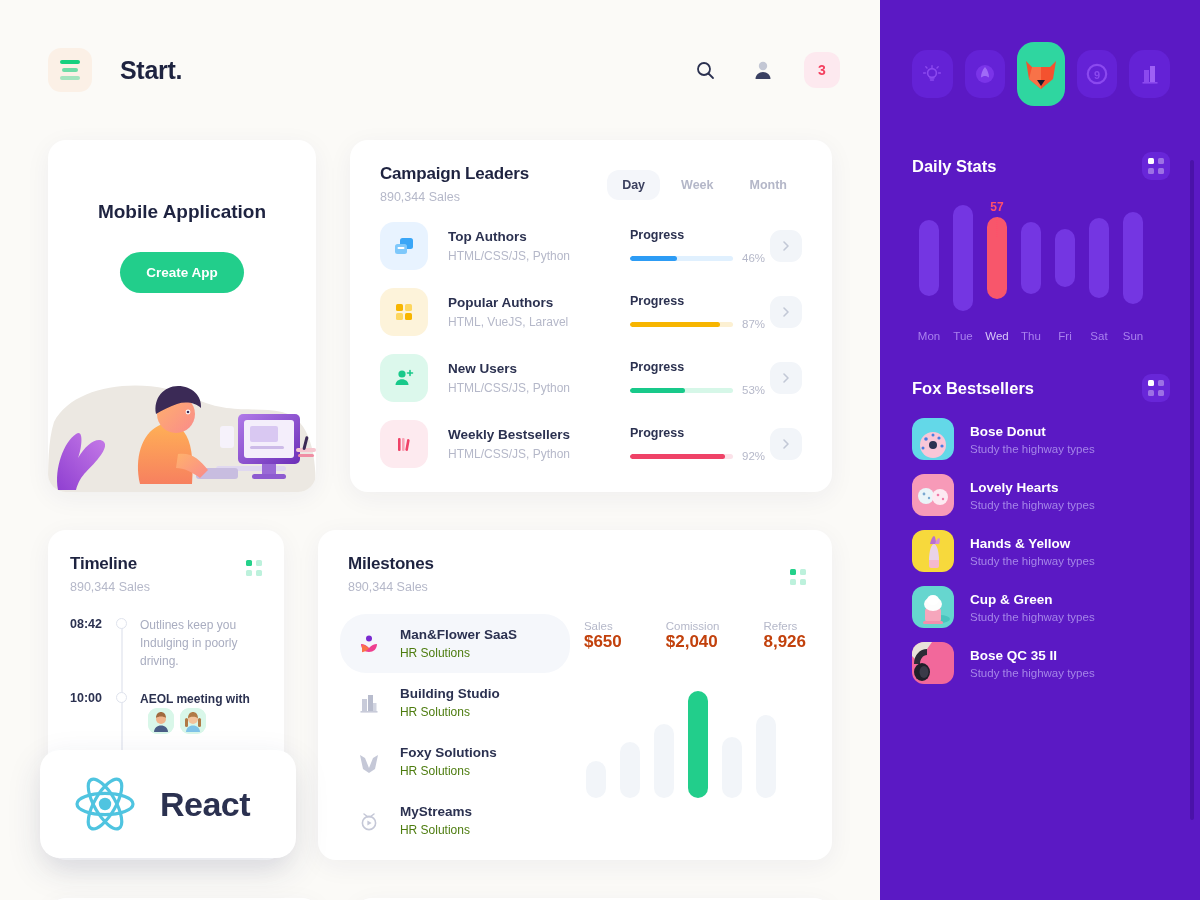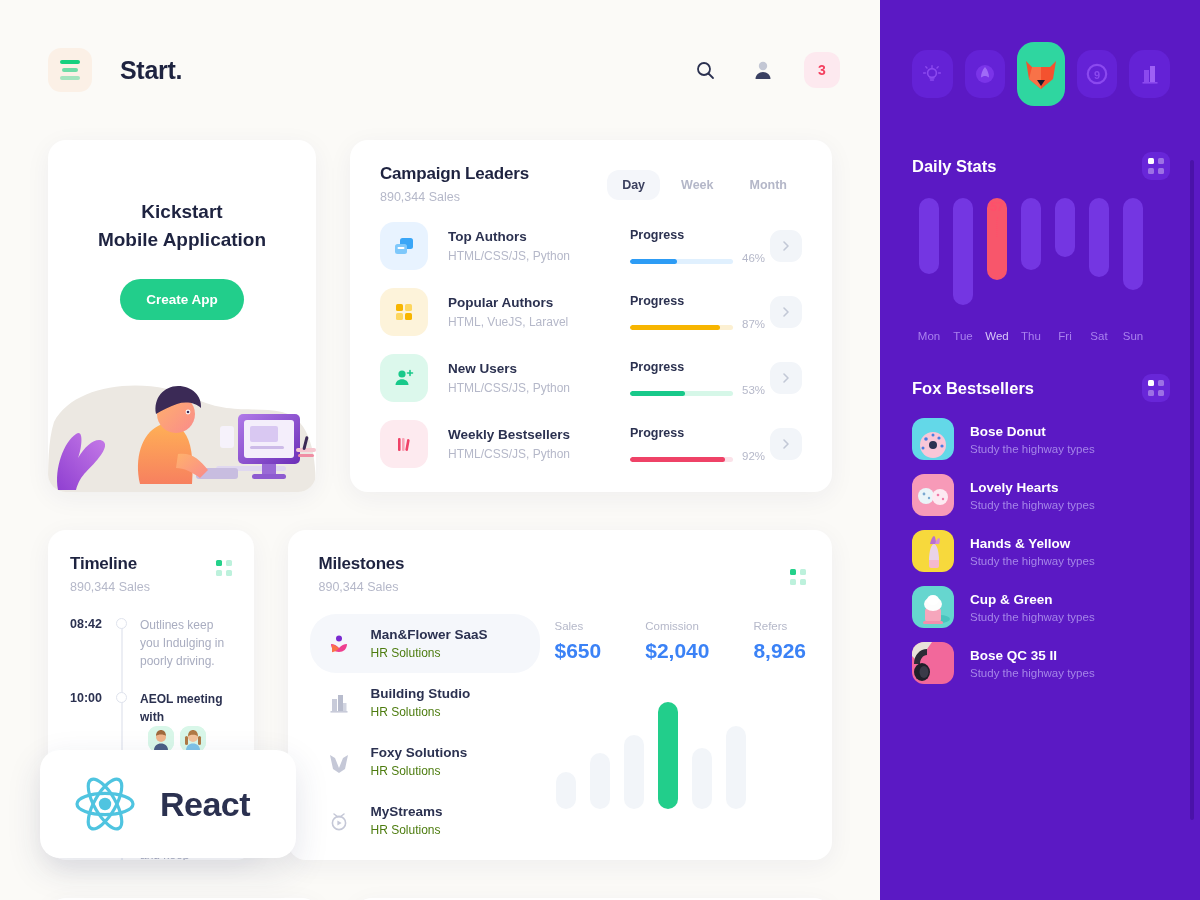--- a/index.html
+++ b/index.html
@@ -94,21 +94,21 @@
   .lrow { display: flex; align-items: center; margin-top: 18px; padding-left: 8px; }
   .lrow-icon {
     width: 48px; height: 48px; border-radius: 14px; flex: none;
     display: flex; align-items: center; justify-content: center;
   }
   .lrow-txt { width: 182px; margin-left: 20px; }
   .lrow-name { font-size: 13.5px; font-weight: bold; color: #2b3150; }
   .lrow-sub { font-size: 12px; color: #b5b8c9; margin-top: 5px; }
   .lrow-prog { width: 140px; }
   .prog-label { font-size: 12.5px; font-weight: bold; color: #2b3150; }
-  .prog-line { display: flex; align-items: flex-end; gap: 9px; margin-top: 10px; }
+  .prog-line { display: flex; align-items: center; gap: 9px; margin-top: 10px; }
   .bar { flex: 1; height: 5px; border-radius: 3px; position: relative; overflow: hidden; }
   .bar > i { position: absolute; left: 0; top: 0; bottom: 0; border-radius: 3px; display: block; }
   .prog-pct { font-size: 11.5px; color: #b5b8c9; min-width: 28px; }
   .chev {
     margin-left: auto; width: 32px; height: 32px; border-radius: 11px;
     background: #f2f5f9; display: flex; align-items: center; justify-content: center;
     cursor: pointer; margin-right: 4px;
   }
 
   
@@ -145,21 +145,21 @@
   .ms-list { width: 230px; }
   .ms-item { display: flex; align-items: center; padding: 13px 14px; border-radius: 26px; }
   .ms-item.active { background: #f5f7fb; }
   .ms-ico { width: 30px; height: 30px; display: flex; align-items: center; justify-content: center; flex: none; }
   .ms-txt { margin-left: 16px; }
   .ms-name { font-size: 13.5px; font-weight: bold; color: #2b3150; }
   .ms-sub { font-size: 12px; color: #4d7c0f; margin-top: 4px; }
   .ms-right { flex: 1; padding-left: 14px; }
   .ms-stats { display: flex; gap: 44px; padding-top: 6px; }
   .stat-label { font-size: 11.5px; color: #b5b8c9; }
-  .stat-value { font-size: 21px; font-weight: bold; color: #3b82f6; margin-top: 7px; }
+  .stat-value { font-size: 17px; font-weight: bold; color: #c2410c; }
   .ms-chart { display: flex; align-items: flex-end; gap: 14px; height: 120px; margin-top: 26px; padding-left: 2px; }
   .ms-bar { width: 20px; border-radius: 10px; background: #f2f5f9; }
   .ms-bar.hl { background: #22ce8b; }
 
   .row3 { display: flex; gap: 34px; padding: 38px 48px 0; }
   .ghost { height: 60px; border-radius: 18px; background: #fff; box-shadow: 0 6px 26px rgba(40,44,96,.05); }
   .ghost.a { width: 272px; }
   .ghost.b { flex: 1; }
 
   
@@ -182,21 +182,21 @@
     align-content: center; justify-content: center; cursor: pointer;
   }
   .side-grid i { background: #fff; border-radius: 1.5px; display: block; }
   .side-grid i:nth-child(1){ opacity: 1 }
   .side-grid i:nth-child(2){ opacity: .35 }
   .side-grid i:nth-child(3){ opacity: .35 }
   .side-grid i:nth-child(4){ opacity: .35 }
 
   .dstats { margin-top: 18px; position: relative; height: 150px; }
   .dbars { display: flex; align-items: flex-end; gap: 0; height: 120px; }
-  .dcol { width: 34px; display: flex; flex-direction: column; align-items: center; justify-content: flex-start; height: 120px; position: relative; margin-top: 28px; }
+  .dcol { width: 34px; display: flex; flex-direction: column; align-items: center; justify-content: center; height: 120px; position: relative; margin-top: 28px; }
   .dbar { width: 20px; border-radius: 10px; background: #7436e2; }
   .dbar.hl { background: #f8566b; }
   .dpeak {
     position: absolute; left: 50%; transform: translateX(-50%);
     font-size: 12px; font-weight: bold; color: #ff4f6b;
   }
   .dpeak-line { position: absolute; left: 50%; transform: translateX(-50%); border-left: 1.5px dotted #ff4f6b; }
   .dlabels { display: flex; margin-top: 12px; }
   .dlabel { width: 34px; text-align: center; font-size: 11.5px; color: #a981ee; }
 
@@ -241,21 +241,20 @@
           </svg>
         </div>
         <div class="badge">3</div>
       </div>
     </div>
 
     <div class="row1">
 
       <div class="card promo">
         <div class="promo-title">
-          <div>Kickstart</div>
           <div>Mobile Application</div>
         </div>
         <button class="promo-btn">Create App</button>
         <svg class="promo-art" viewBox="0 0 272 130">
           <defs>
             <linearGradient id="gskin" x1="0" y1="0" x2="1" y2="1">
               <stop offset="0%" stop-color="#ffb26b"></stop>
                 <stop offset="100%" stop-color="#f98b8b"></stop>
             </linearGradient>
             <linearGradient id="gshirt" x1="0" y1="0" x2="0" y2="1">

